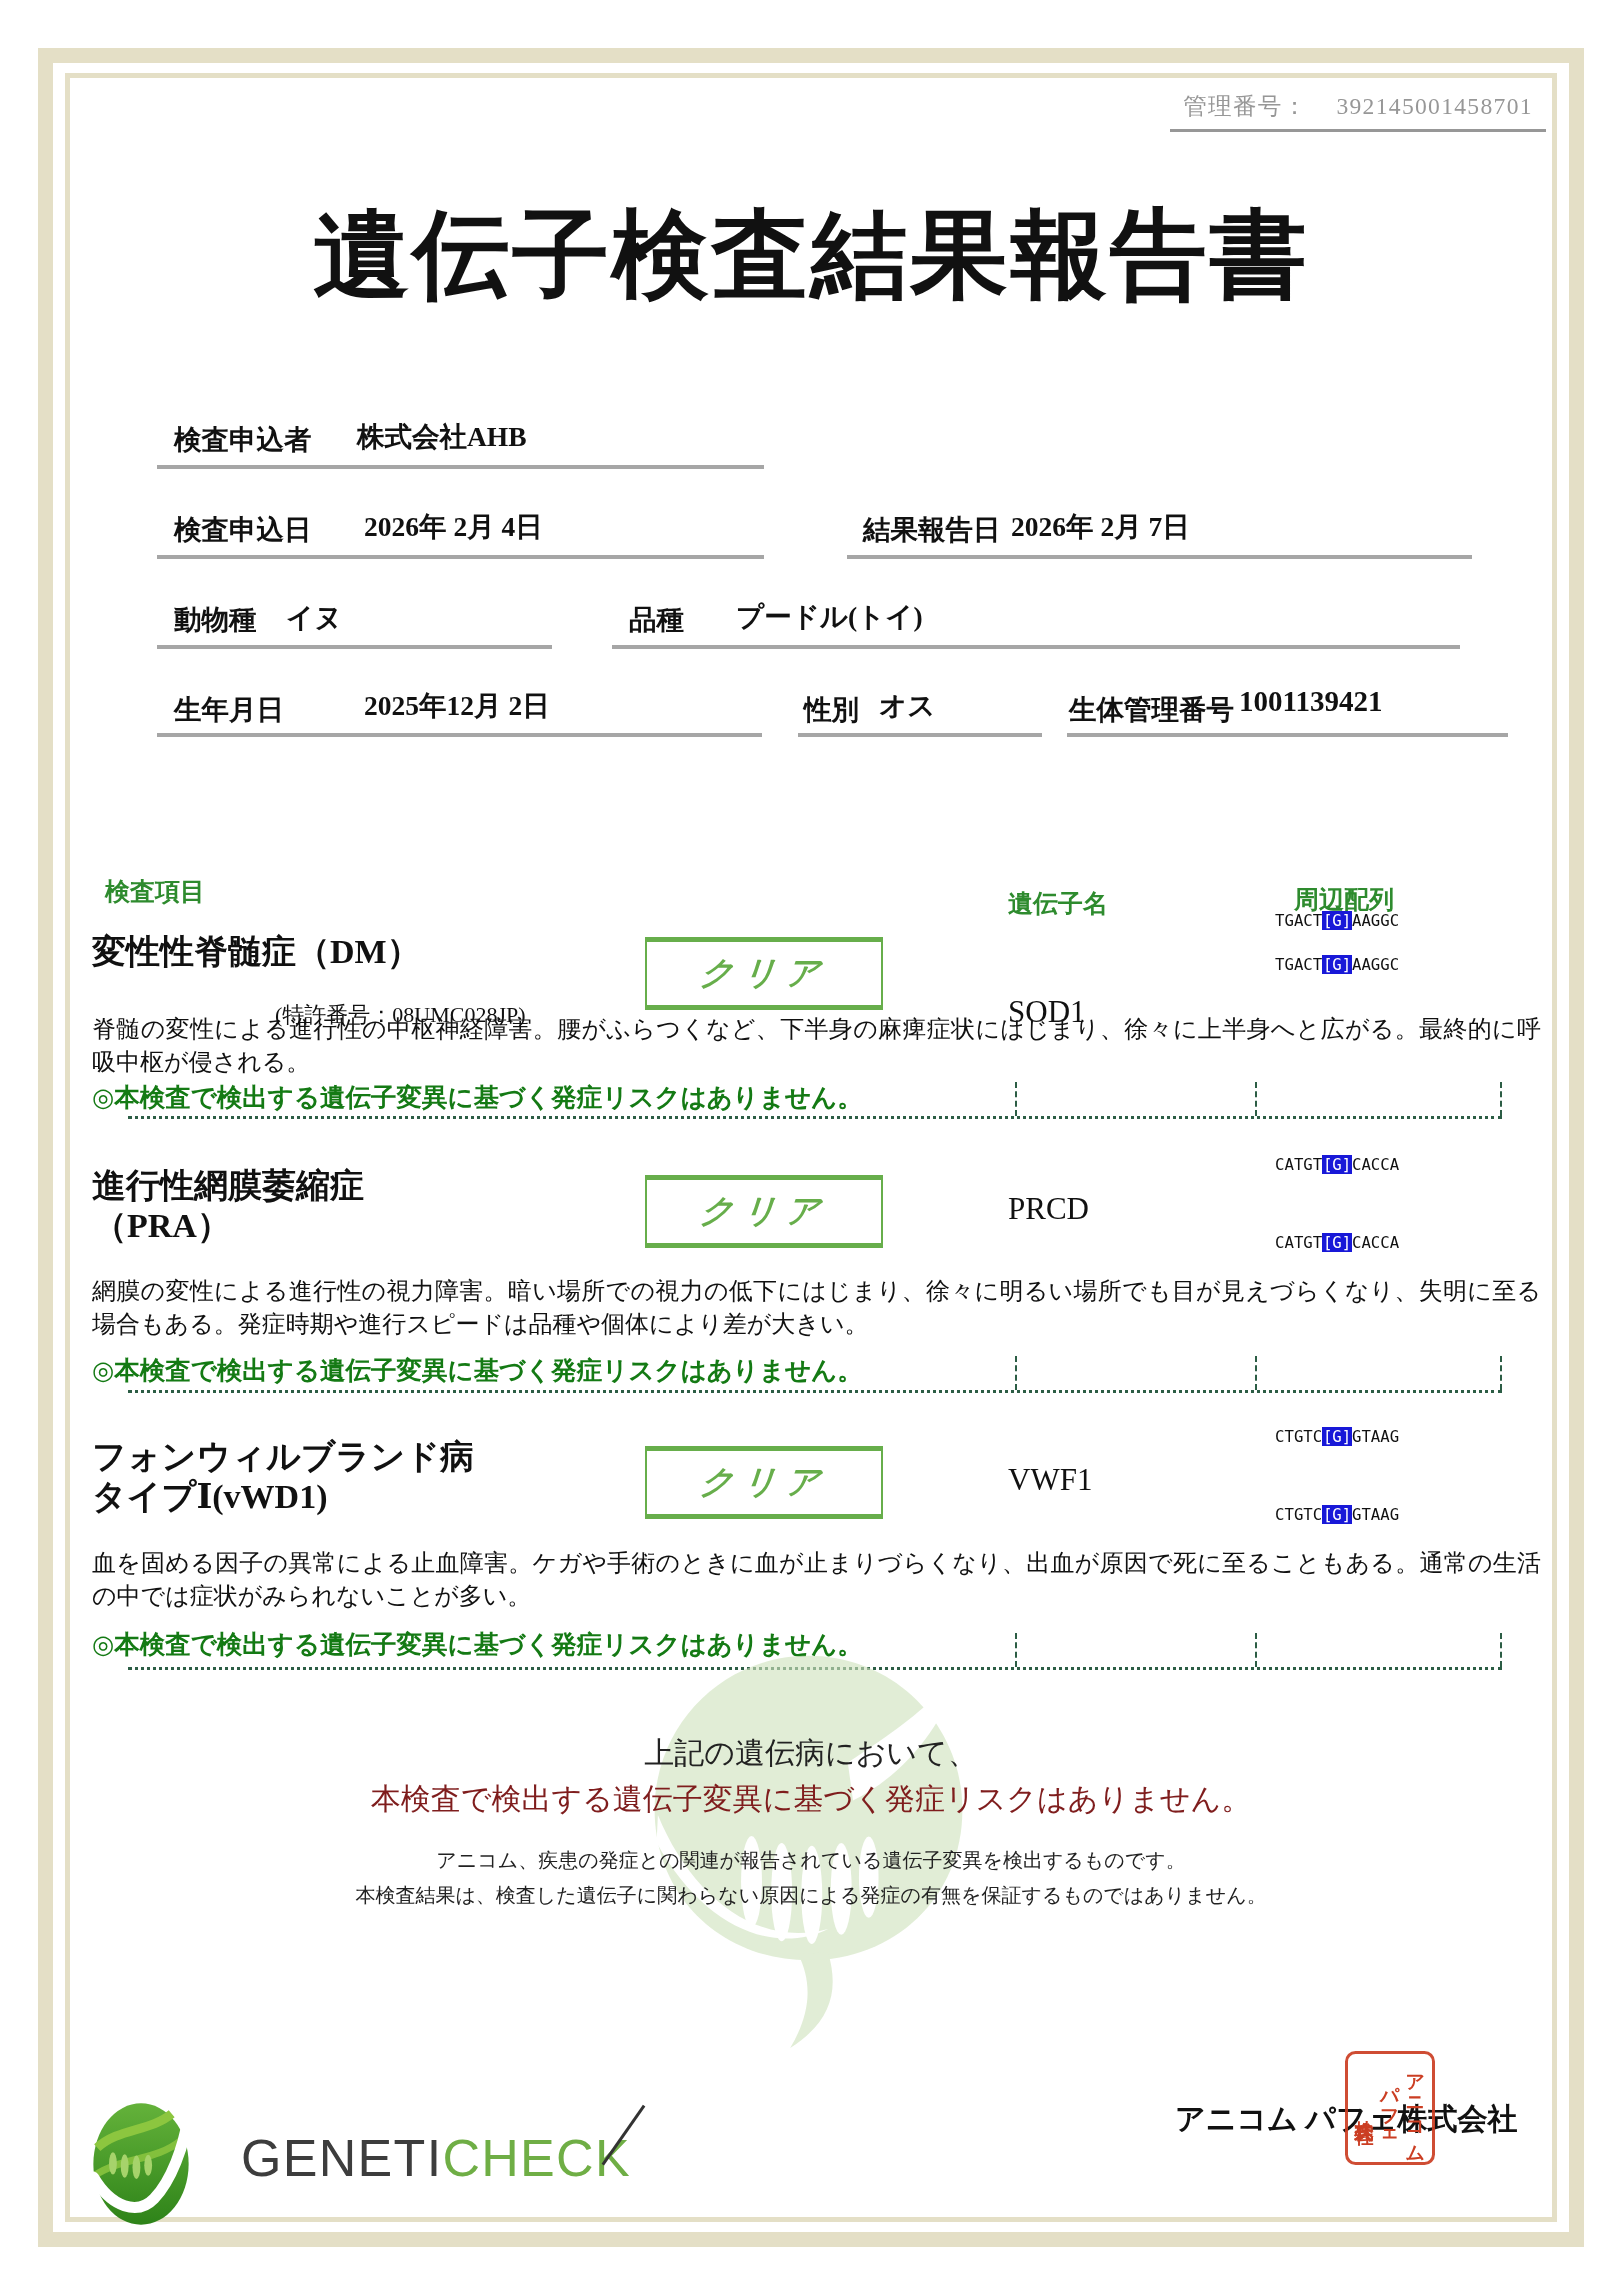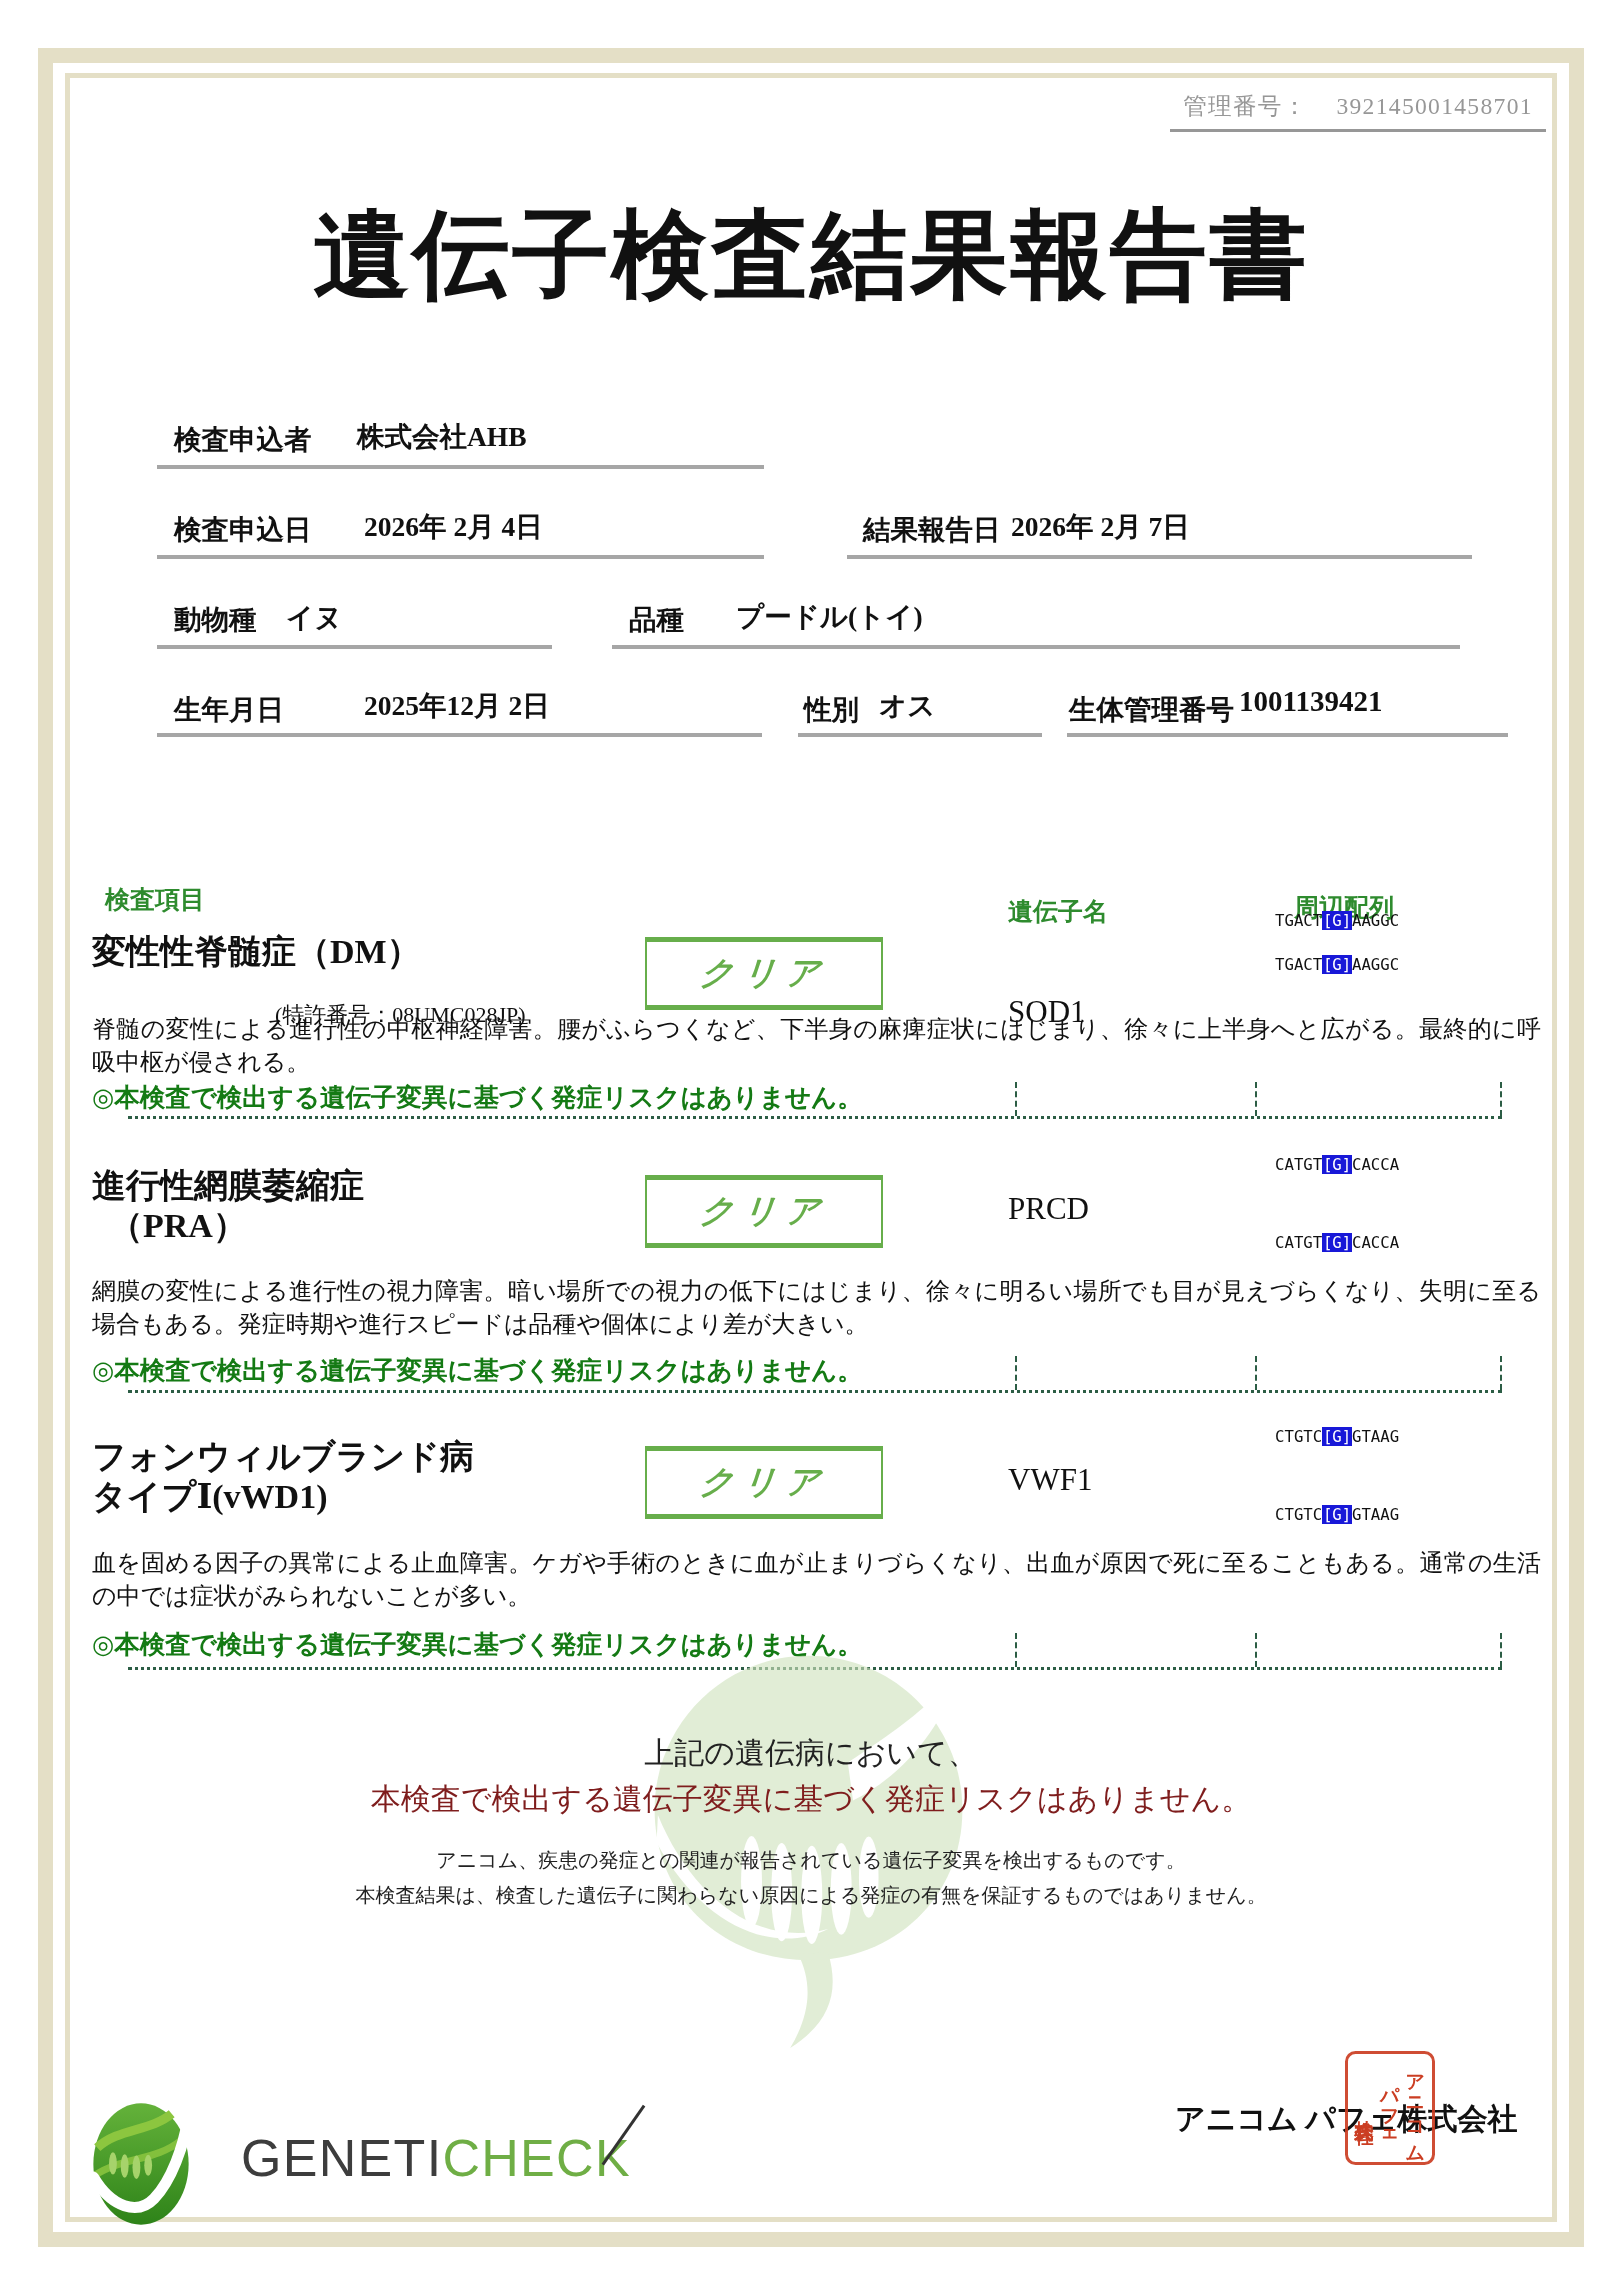--- a/index.html
+++ b/index.html
@@ -17,21 +17,21 @@
         color:#979797;font-size:23.6px;letter-spacing:1.3px;}
   .ctrl .line{margin-top:6.5px;border-top:3.9px solid #979797;}
 
   .title{position:absolute;top:191px;left:0;width:100%;text-align:center;
          font-size:97px;font-weight:bold;letter-spacing:2.6px;}
 
   .lbl{position:absolute;font-size:27.5px;font-weight:bold;white-space:nowrap;margin-left:12px;}
   .val{position:absolute;font-size:27.5px;font-weight:bold;white-space:nowrap;}
   .ul{position:absolute;height:3.9px;background:#a6a6a6;}
 
-  .colhead{position:absolute;font-size:25px;font-weight:bold;color:#2e8b2e;white-space:nowrap;margin-top:8px;}
+  .colhead{position:absolute;font-size:25px;font-weight:bold;color:#2e8b2e;white-space:nowrap;}
 
   .test-name{position:absolute;font-size:34px;font-weight:bold;white-space:nowrap;}
   .patent{position:absolute;font-size:22px;white-space:nowrap;}
   .result-btn{position:absolute;width:234px;height:63px;border:2.6px solid #67ae4b;
               border-top-width:5.9px;border-bottom-width:5.9px;
               display:flex;align-items:center;justify-content:center;background:#fff;}
   .result-btn span{color:#67ae4b;font-size:33px;font-weight:bold;font-style:italic;
                    letter-spacing:9.2px;transform:skewX(-6deg);}
   .gene{position:absolute;font-size:31px;white-space:nowrap;}
   .seq{position:absolute;font-family:"DejaVu Sans Mono","Liberation Mono",monospace;
@@ -133,21 +133,21 @@
   </div>
   <div class="desc" style="left:92px;top:1013px;">脊髄の変性による進行性の中枢神経障害。腰がふらつくなど、下半身の麻痺症状にはじまり、徐々に上半身へと広がる。最終的に呼吸中枢が侵される。</div>
   <div class="note" style="left:92px;top:1080px;">◎本検査で検出する遺伝子変異に基づく発症リスクはありません。</div>
   <div class="sep" style="top:1082px;">
     <div class="vd p1"></div>
       <div class="vd p2"></div>
       <div class="vd p3"></div>
   </div>
 
   <div class="test-name" style="left:92px;top:1163px;">進行性網膜萎縮症</div>
-  <div class="test-name" style="left:109px;top:1203px;">（PRA）</div>
+  <div class="test-name" style="left:93px;top:1203px;">（PRA）</div>
   <div class="result-btn" style="left:645px;top:1175px;">
     <span>クリア</span>
   </div>
   <div class="gene" style="left:1008px;top:1191px;">PRCD</div>
   <div class="seq" style="left:1275px;top:1155px;">
     <span>CATGT</span><span class="hl">[G]</span><span>CACCA</span>
   </div>
   <div class="seq" style="left:1275px;top:1233px;">
     <span>CATGT</span><span class="hl">[G]</span><span>CACCA</span>
   </div>

